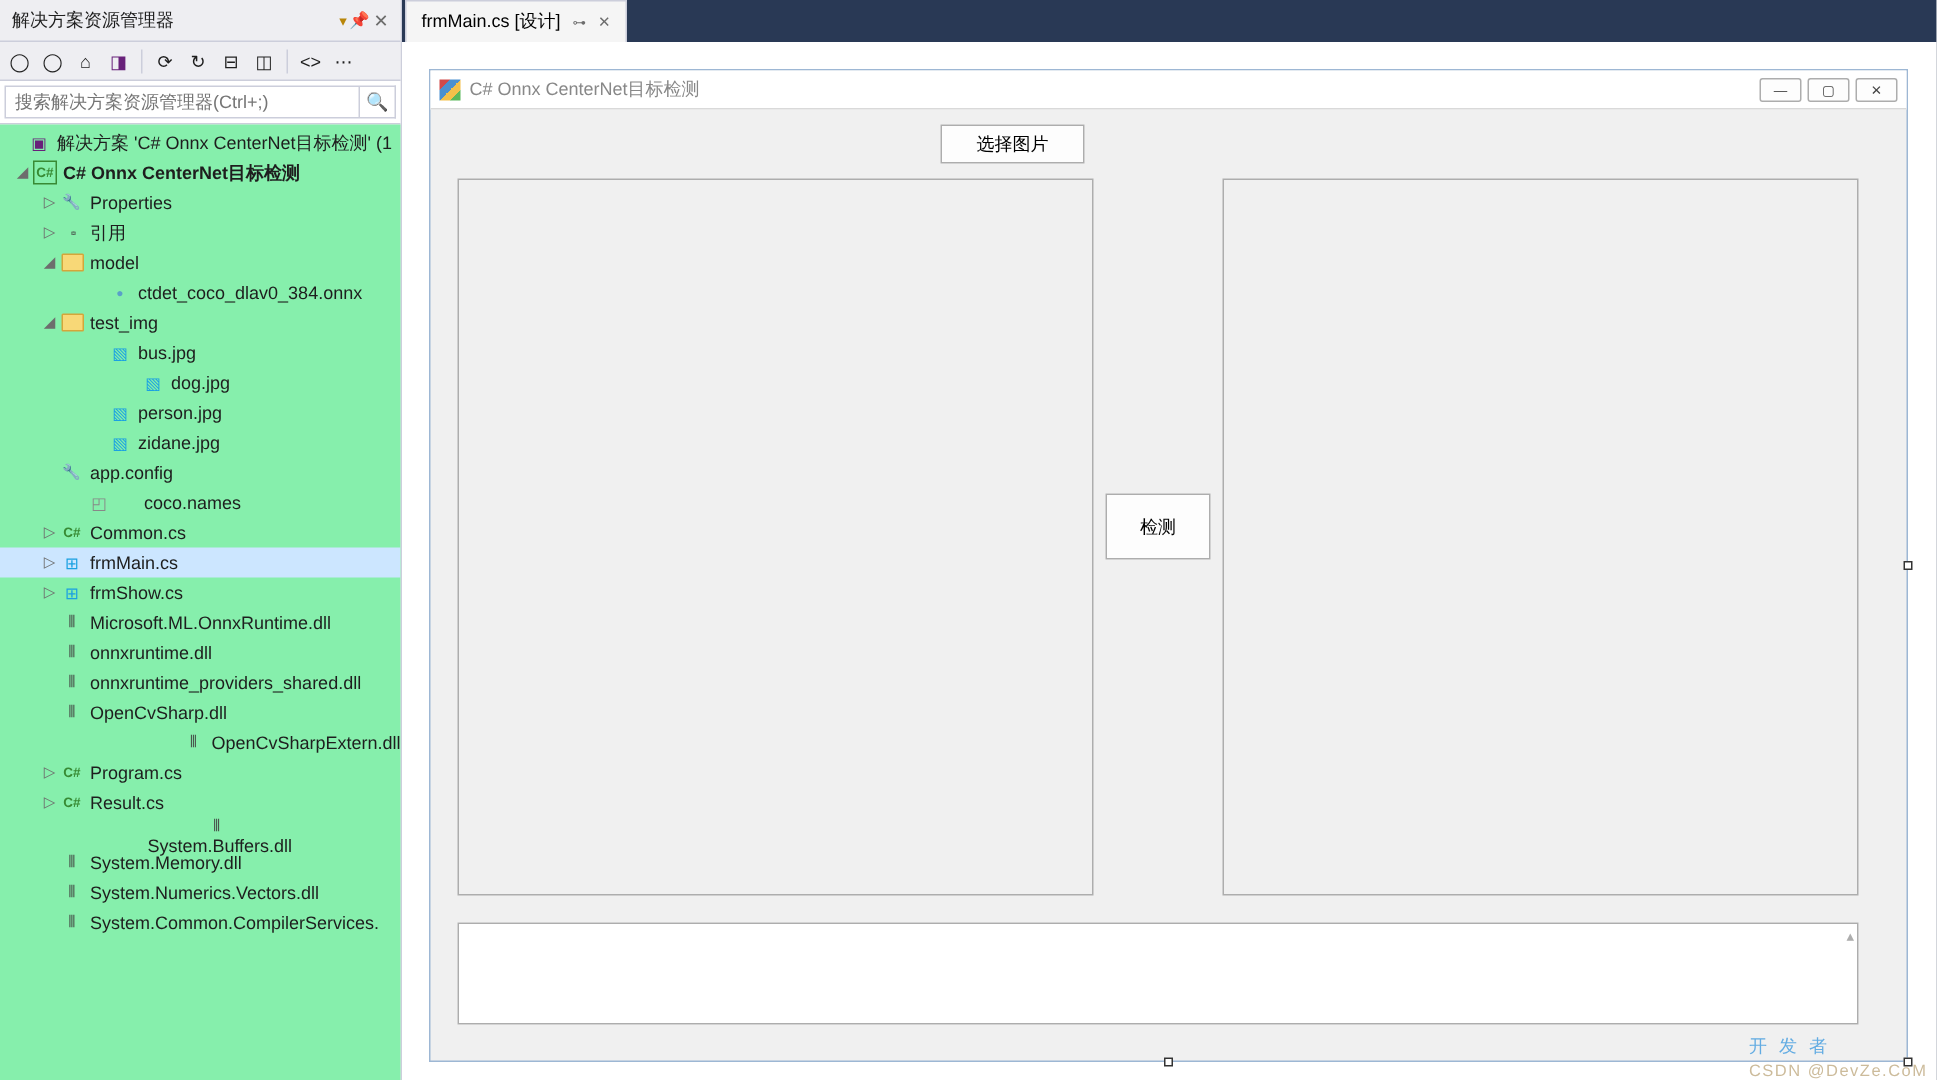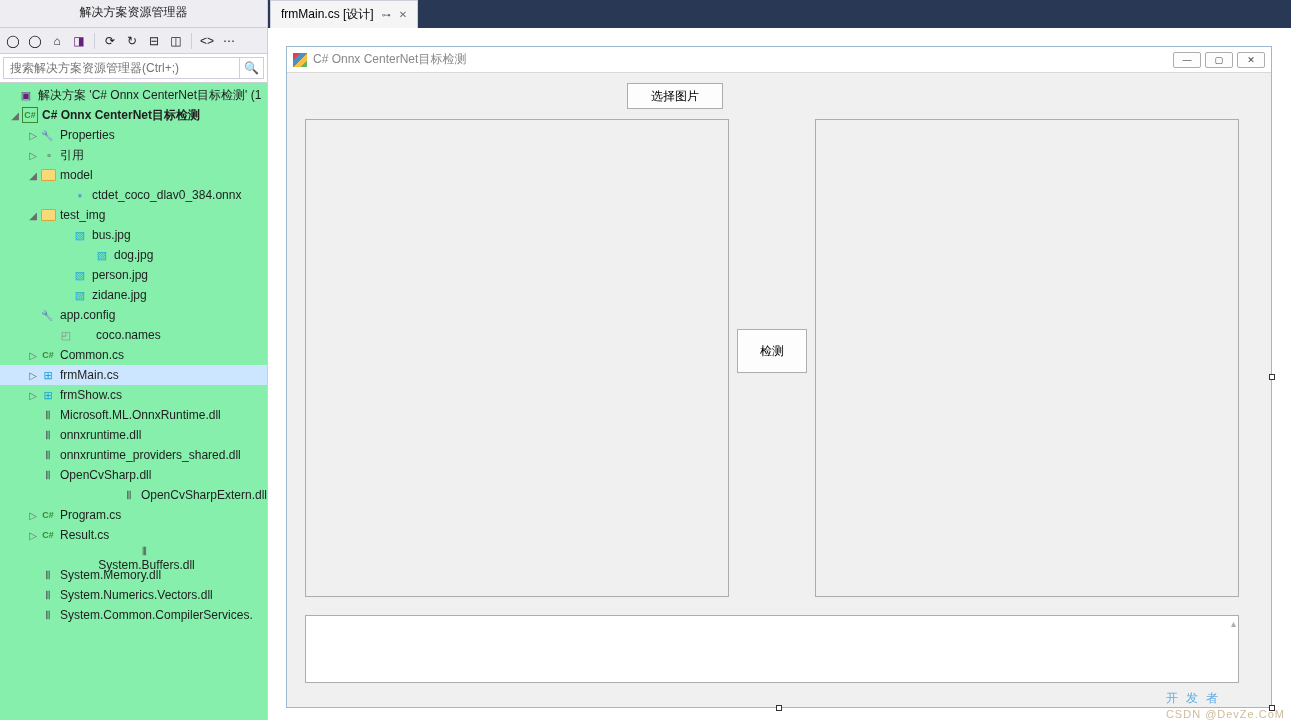--- a/index.html
+++ b/index.html
@@ -2,21 +2,21 @@
 <html><head>
 <meta charset="utf-8">
 <style>
 * { margin: 0; padding: 0; box-sizing: border-box; font-family: "Microsoft YaHei", "Segoe UI", sans-serif; font-size: 12px; }
 body { background: #ffffff; width: 1291px; height: 720px; overflow: hidden; position: relative; }
 
 .main-layout { display: flex; height: 100%; }
 
 
 .solution-panel { width: 268px; background: #f5f5f5; border-right: 1px solid #cccedb; display: flex; flex-direction: column; }
-.panel-header { background: #eeeef2; border-bottom: 1px solid #cccedb; padding: 4px 8px; display: flex; align-items: center; gap: 20px; height: 28px; flex-direction: column; }
+.panel-header { background: #eeeef2; border-bottom: 1px solid #cccedb; padding: 4px 8px; display: flex; align-items: center; gap: 20px; height: 28px; }
 .panel-header-title { flex: 1; color: #1e1e1e; }
 .panel-header-icons { display: flex; gap: 2px; align-items: center; color: #717171; }
 .toolbar { background: #eeeef2; border-bottom: 1px solid #cccedb; padding: 2px 4px; display: flex; align-items: center; gap: 4px; height: 26px; }
 .toolbar-sep { width: 1px; height: 16px; background: #cccedb; margin: 0 2px; }
 .tbtn { width: 18px; height: 18px; display: inline-flex; align-items: center; justify-content: center; color: #1e1e1e; cursor: pointer; }
 .search-row { display: flex; padding: 3px; border-bottom: 1px solid #cccedb; background: #fff; }
 .search-input { flex: 1; border: 1px solid #cccedb; padding: 3px 6px; color: #14532d; background: #fff; outline: none; }
 .search-btn { border: 1px solid #cccedb; border-left: none; width: 24px; display: flex; align-items: center; justify-content: center; background: #fff; cursor: pointer; }
 
 .tree { flex: 1; overflow: auto; background: #86efac; padding-top: 2px; }

